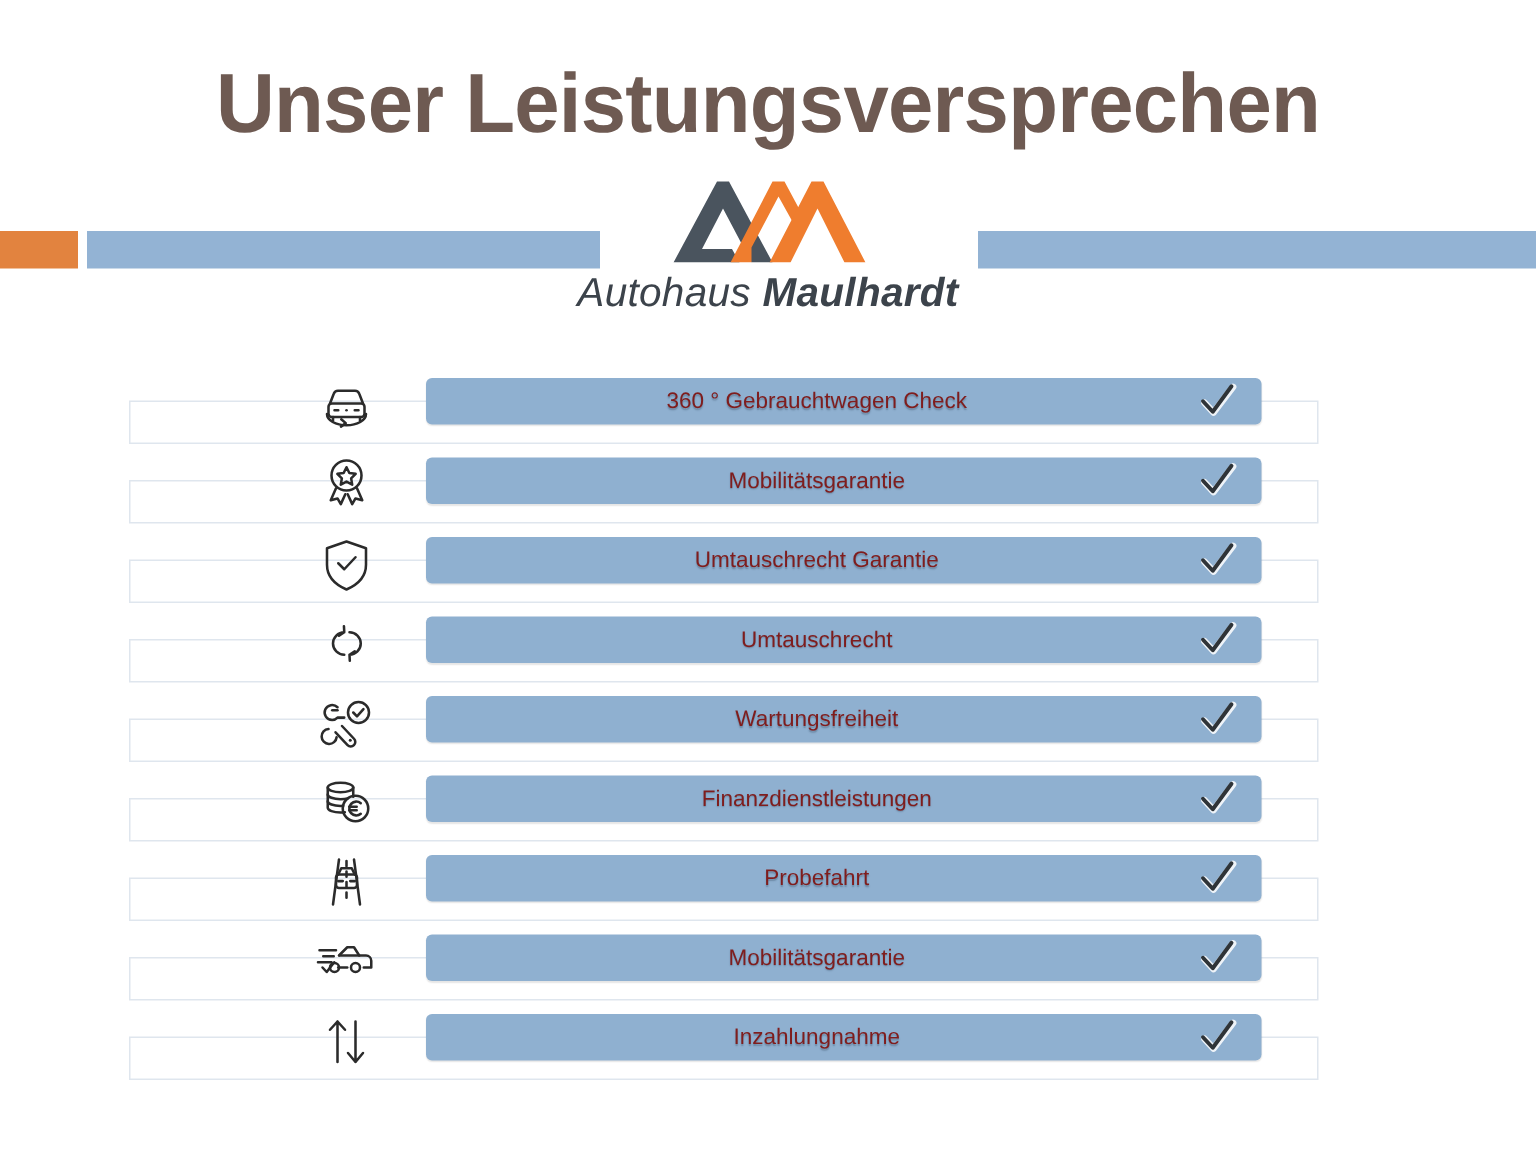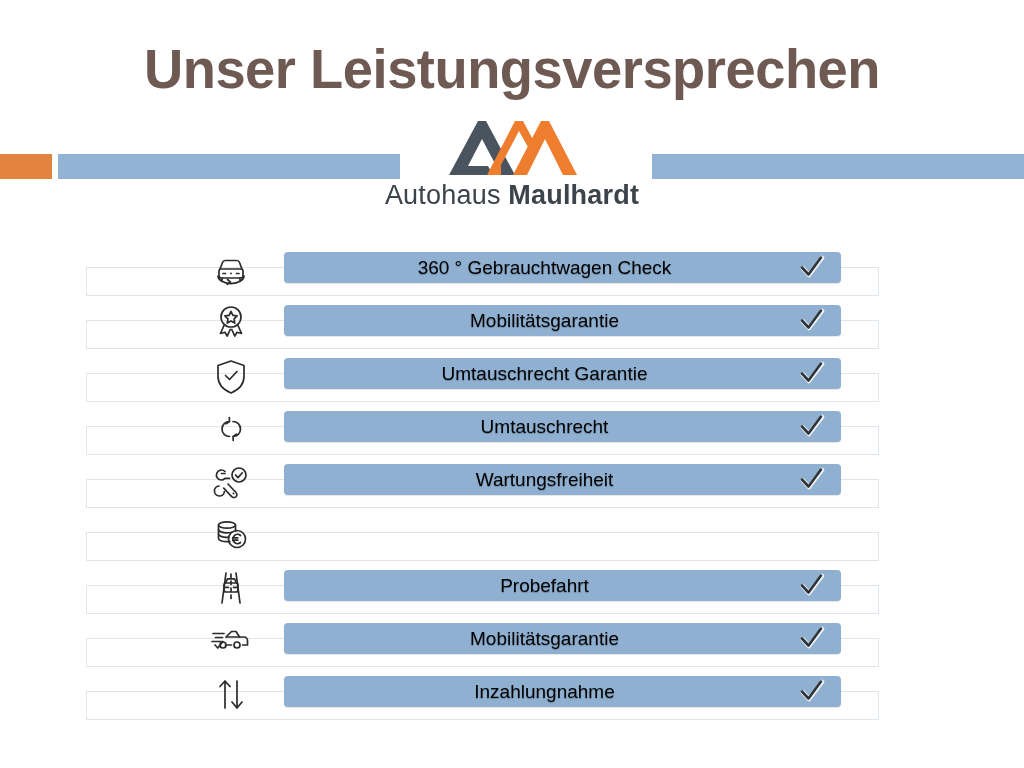--- a/index.html
+++ b/index.html
@@ -64,20 +64,21 @@
     background: #93b3d4;
   }
 
   
   .logo-block {
     position: absolute;
     top: 113px;
     left: 0;
     width: 1024px;
     text-align: center;
+    font-style: italic;
   }
   .logo-mark {
     display: block;
     margin: 0 auto;
     width: 142px;
     height: 62px;
   }
   .logo-wordmark {
     margin-top: 5px;
     font-size: 27px;
@@ -136,22 +137,22 @@
     box-shadow: 0 1px 1px rgba(0,0,0,0.10);
   }
   .row-bar-label {
     position: absolute;
     left: 0;
     right: 0;
     top: 0;
     height: 31px;
     line-height: 31px;
     text-align: center;
-    color: #000000;
-    font-size: 19px;
+    color: #7f1d1d;
+    font-size: 15px;
     text-shadow: 0 1px 1px rgba(40,60,80,0.35);
     white-space: nowrap;
     padding-right: 36px;
     box-sizing: border-box;
   }
   .row-check {
     position: absolute;
     right: 16px;
     top: 3px;
     width: 26px;
@@ -295,20 +296,27 @@
         <path d="M10.5 11 v13.5 c0 1.8 3.8 3.2 8.5 3.2 c1 0 2-.06 2.9-.18"></path>
         <path d="M27.5 11 v6.2"></path>
         <path d="M10.5 15.6 c0 1.8 3.8 3.2 8.5 3.2 c1.8 0 3.5-.2 4.9-.55"></path>
         <path d="M10.5 20.1 c0 1.8 3.8 3.2 8.5 3.2 c.6 0 1.2-.02 1.8-.07"></path>
         <circle cx="29" cy="25" r="8.5"></circle>
         <path d="M32.5 21.5 a4.6 4.6 0 1 0 0 7"></path>
         <path d="M24.8 23.8 h5 M24.8 26.2 h5"></path>
       </g>
         </svg>
       </div>
+      <div class="row-bar">
+        <div class="row-bar-label">Finanzdienstleistungen</div>
+        <svg class="row-check" viewBox="0 0 26 26">
+          <path d="M4 13.5 L10 20 L23 3" stroke="#ffffff" stroke-width="4.5" fill="none" stroke-linecap="round" stroke-linejoin="round" opacity="0.85"></path>
+          <path d="M3 12.5 L9.5 19.5 L22 2.5" stroke="#2f3438" stroke-width="2.6" fill="none" stroke-linecap="round" stroke-linejoin="round"></path>
+        </svg>
+      </div>
     </div>
     <div class="promise-row">
       <div class="row-frame"></div>
       <div class="row-icon">
         <svg width="36" height="44" viewBox="0 0 36 44">
       <g stroke="#2b2b2b" fill="none" stroke-width="1.7" stroke-linecap="round" stroke-linejoin="round">
         <path d="M13 7 l-4 30 M23 7 l4 30"></path>
         <path d="M18 8 v3.5 M18 15 v3.5 M18 22 v3.5 M18 29 v3.5"></path>
         <rect x="11" y="17" width="14" height="9" rx="2"></rect>
         <path d="M12.5 17 l2-4.2 h7 l2 4.2"></path>

